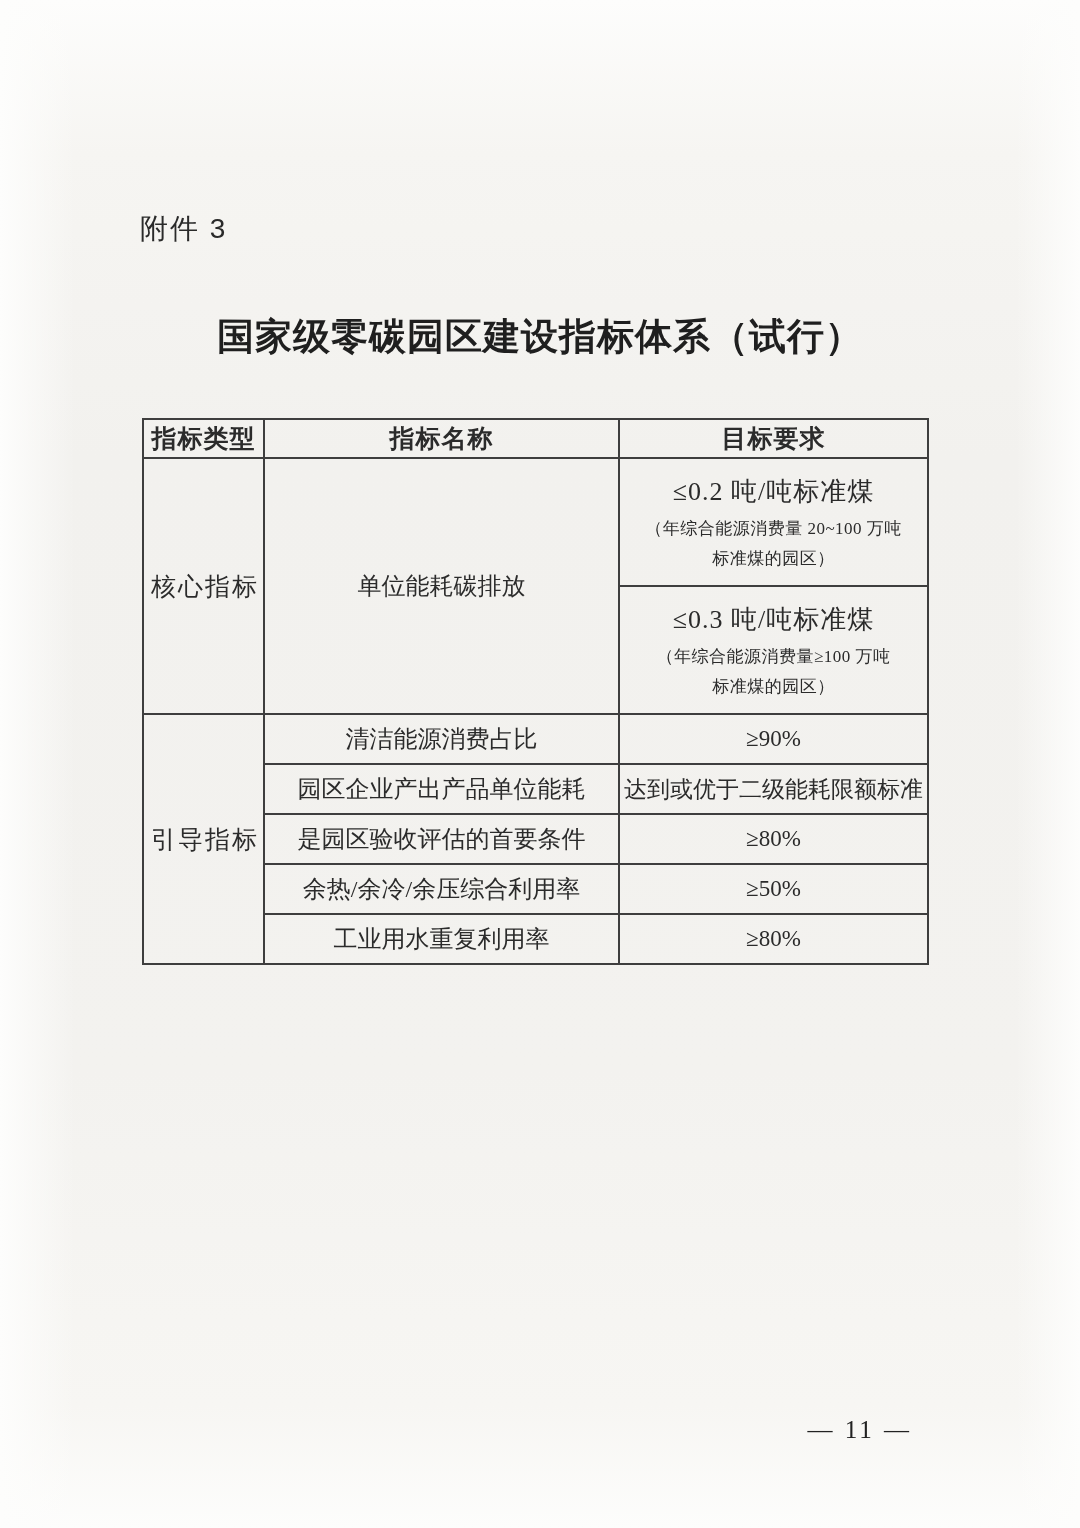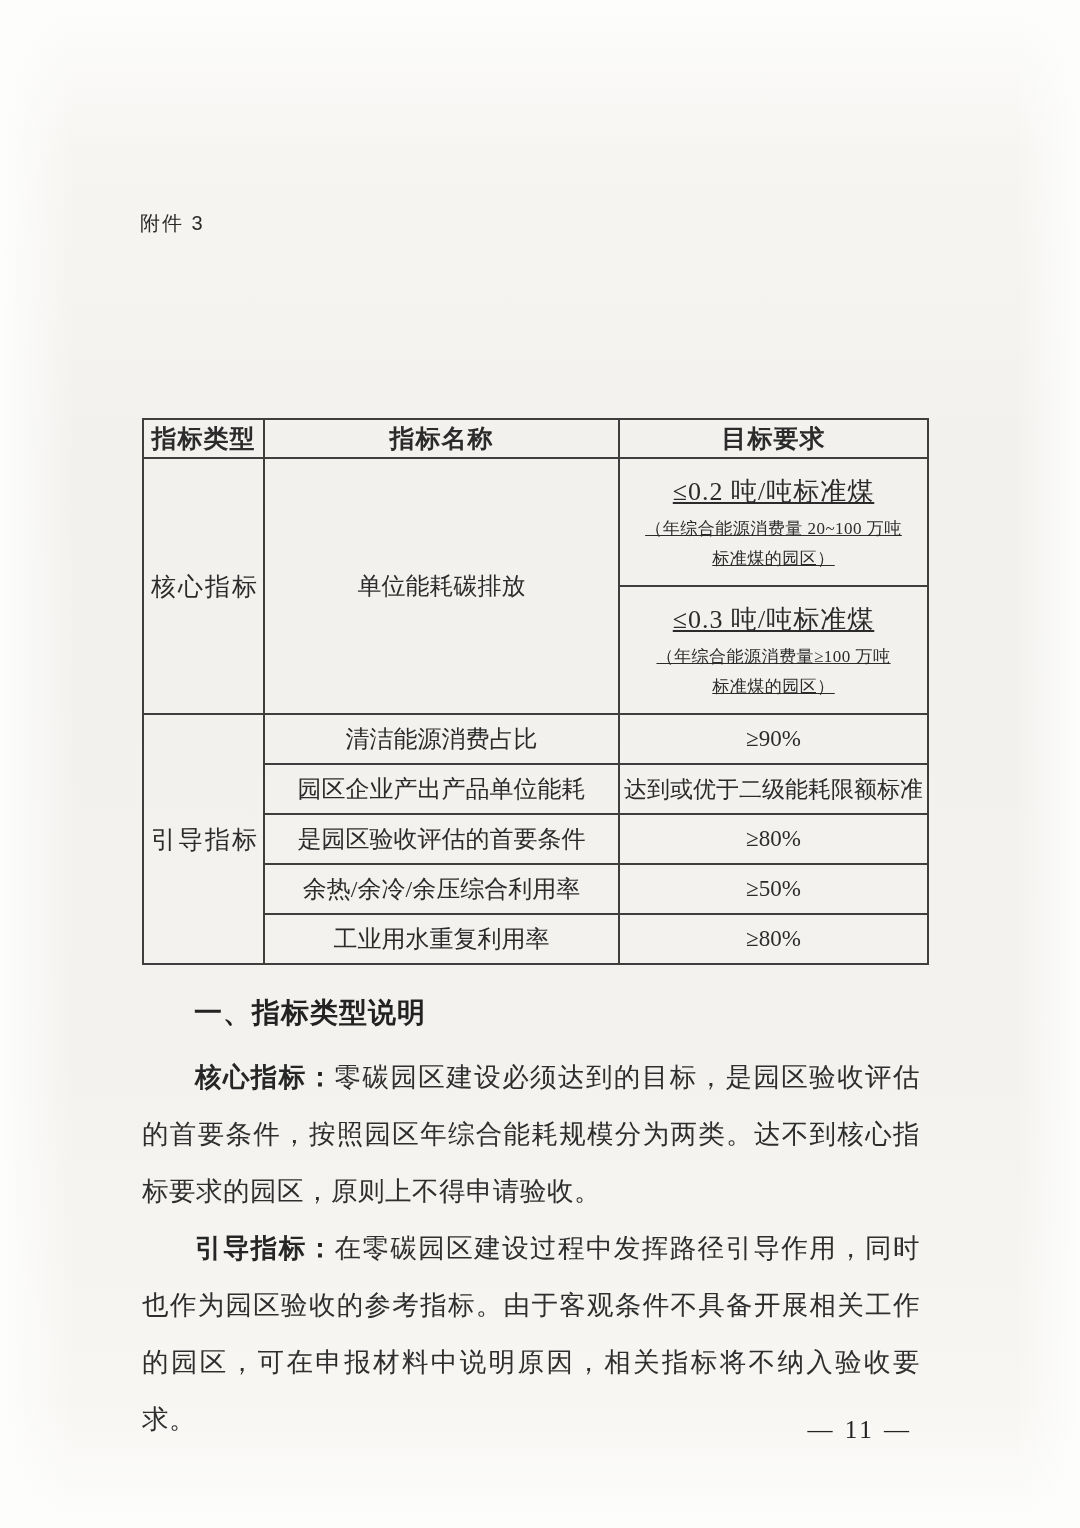--- a/index.html
+++ b/index.html
@@ -28,21 +28,21 @@
       #fdfdfc 0%, rgba(253,253,252,0) 7%,
       rgba(253,253,252,0) 94%, #fdfdfc 100%);
     pointer-events: none;
   }
 
   .attachment {
     position: absolute;
     left: 140px;
     top: 210px;
     font-family: "Liberation Sans", sans-serif;
-    font-size: 20px;
+    font-size: 28px;
     letter-spacing: 2px;
     color: #2a2a2a;
   }
 
   .doc-title {
     position: absolute;
     left: 0;
     right: 0;
     top: 312px;
     text-align: center;
@@ -74,21 +74,21 @@
   }
   .indicator-table th {
     font-family: "Liberation Sans", sans-serif;
     font-weight: 700;
     font-size: 25px;
     height: 37px;
     letter-spacing: 1px;
   }
   .indicator-table td { font-size: 24px; }
   td.type-cell { font-size: 25px; letter-spacing: 2px; text-align: right; }
-  td.req-cell { height: 128px; padding: 8px 6px; text-decoration: underline; }
+  td.req-cell { height: 128px; padding: 8px 6px; }
   .req-inner {
     display: flex;
     flex-direction: column;
     justify-content: space-evenly;
     height: 100%;
   }
   .req-main { font-size: 26px; letter-spacing: 1px; }
   .req-note { font-size: 17px; letter-spacing: 0.5px; }
   tr.guide-row td { height: 50px; }
   td.target-cell { font-size: 23px; }
@@ -132,20 +132,21 @@
     color: #222222;
   }
 </style>
 </head>
 <body>
 
 <div class="page">
 
   <div class="attachment">附件 3</div>
 
+  <h1 class="doc-title">国家级零碳园区建设指标体系（试行）</h1>
 
   <table class="indicator-table">
     <colgroup>
       <col class="c1">
         <col class="c2">
         <col class="c3">
     </colgroup>
     <tbody>
       <tr>
         <th>指标类型</th>
@@ -192,21 +193,16 @@
         <td>余热/余冷/余压综合利用率</td>
         <td class="target-cell">≥50%</td>
       </tr>
       <tr class="guide-row">
         <td>工业用水重复利用率</td>
         <td class="target-cell">≥80%</td>
       </tr>
     </tbody>
   </table>
 
-  <div class="section">
-    <div class="section-heading">一、指标类型说明</div>
-    <p class="body-para"><span class="para-lead">核心指标：</span><span>零碳园区建设必须达到的目标，是园区验收评估的首要条件，按照园区年综合能耗规模分为两类。达不到核心指标要求的园区，原则上不得申请验收。</span></p>
-    <p class="body-para"><span class="para-lead">引导指标：</span><span>在零碳园区建设过程中发挥路径引导作用，同时也作为园区验收的参考指标。由于客观条件不具备开展相关工作的园区，可在申报材料中说明原因，相关指标将不纳入验收要求。</span></p>
-  </div>
 
   <div class="page-number">— 11 —</div>
 
 </div>
 
 </body></html>

